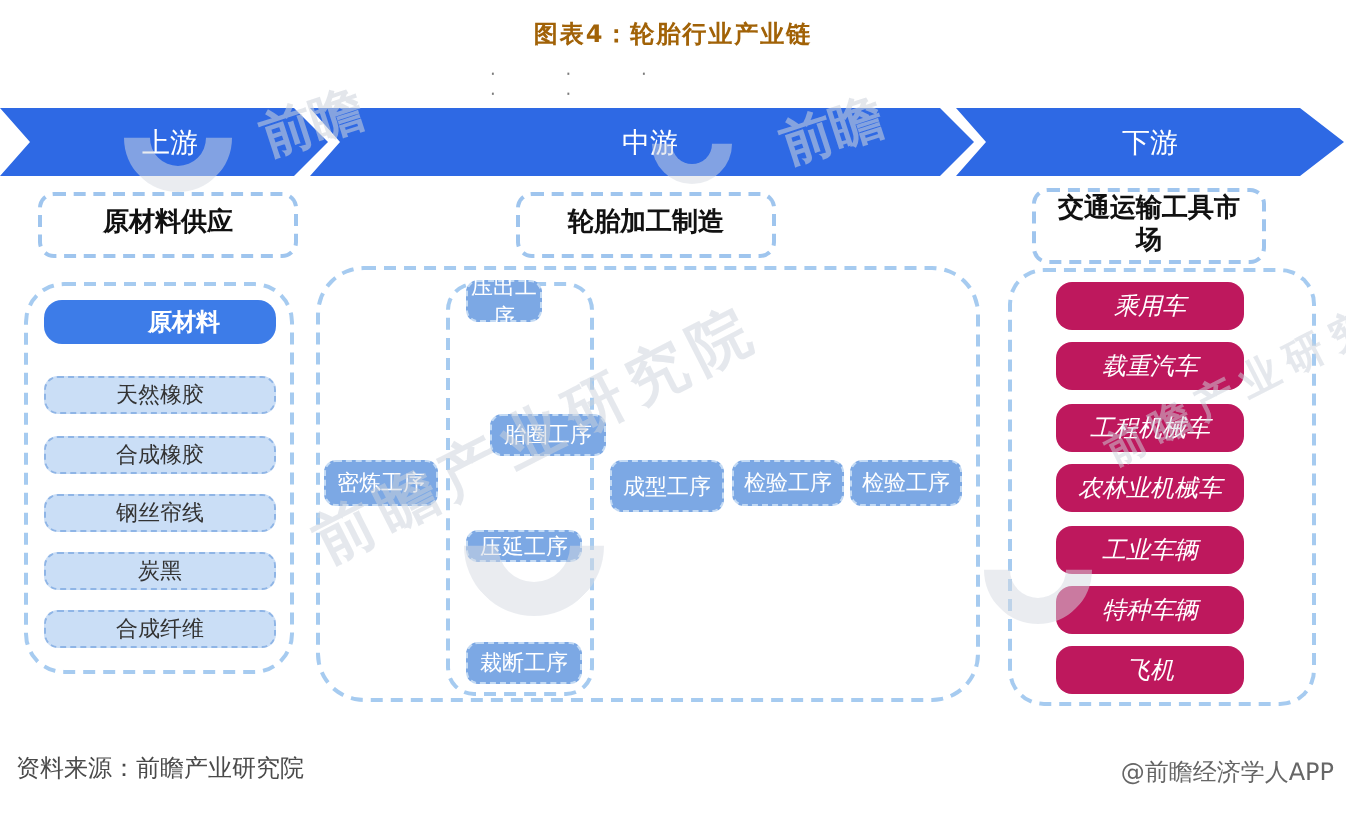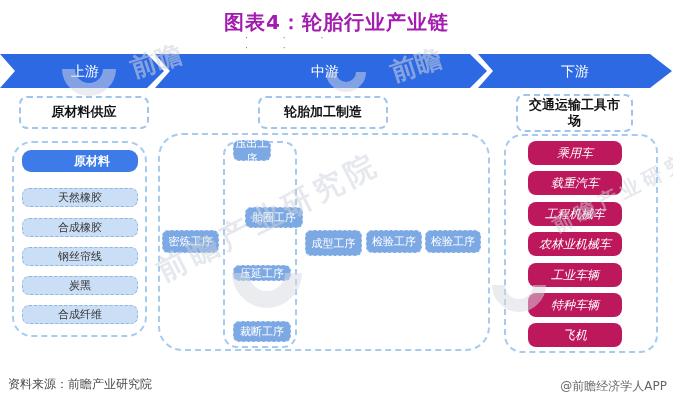--- a/index.html
+++ b/index.html
@@ -9,23 +9,23 @@
     position: relative;
     width: 673px;
     height: 407px;
     background: #ffffff;
     overflow: hidden;
   }
   .title {
     position: absolute;
     top: 9px; left: 0; width: 673px;
     text-align: center;
-    font-size: 20px;
-    font-weight: bold;
-    color: #a21caf;
+    font-size: 12px;
+    font-weight: bold;
+    color: #a16207;
     letter-spacing: 1px;
   }
   .title-dots {
     position: absolute;
     top: 33px; left: 245px; width: 130px;
     font-size: 9px;
     color: #444;
     letter-spacing: 16px;
     opacity: .7;
   }

